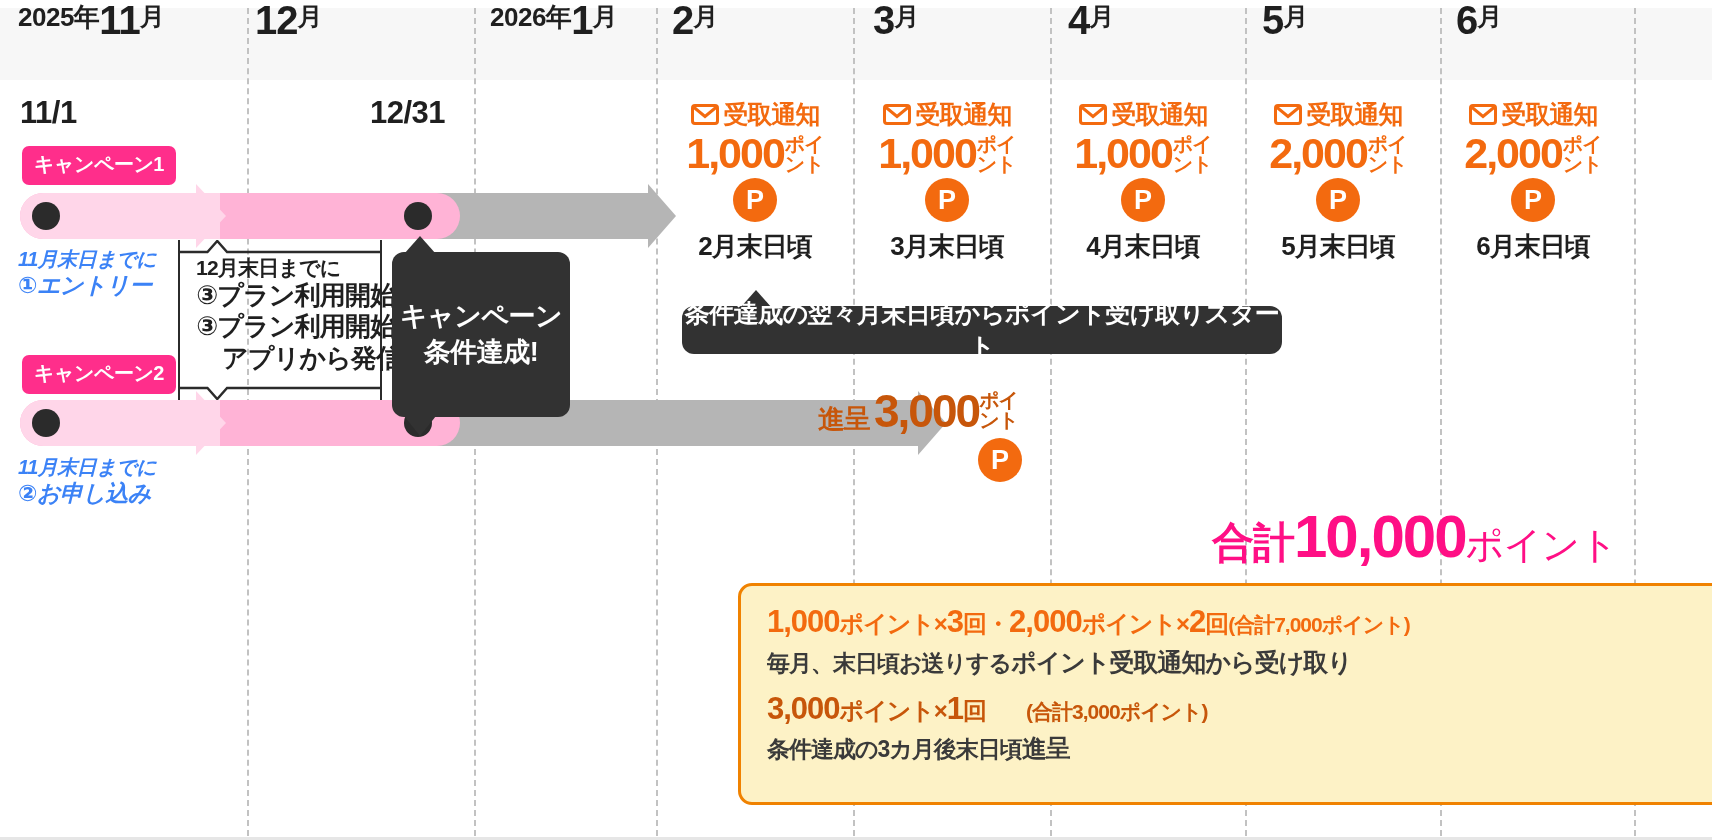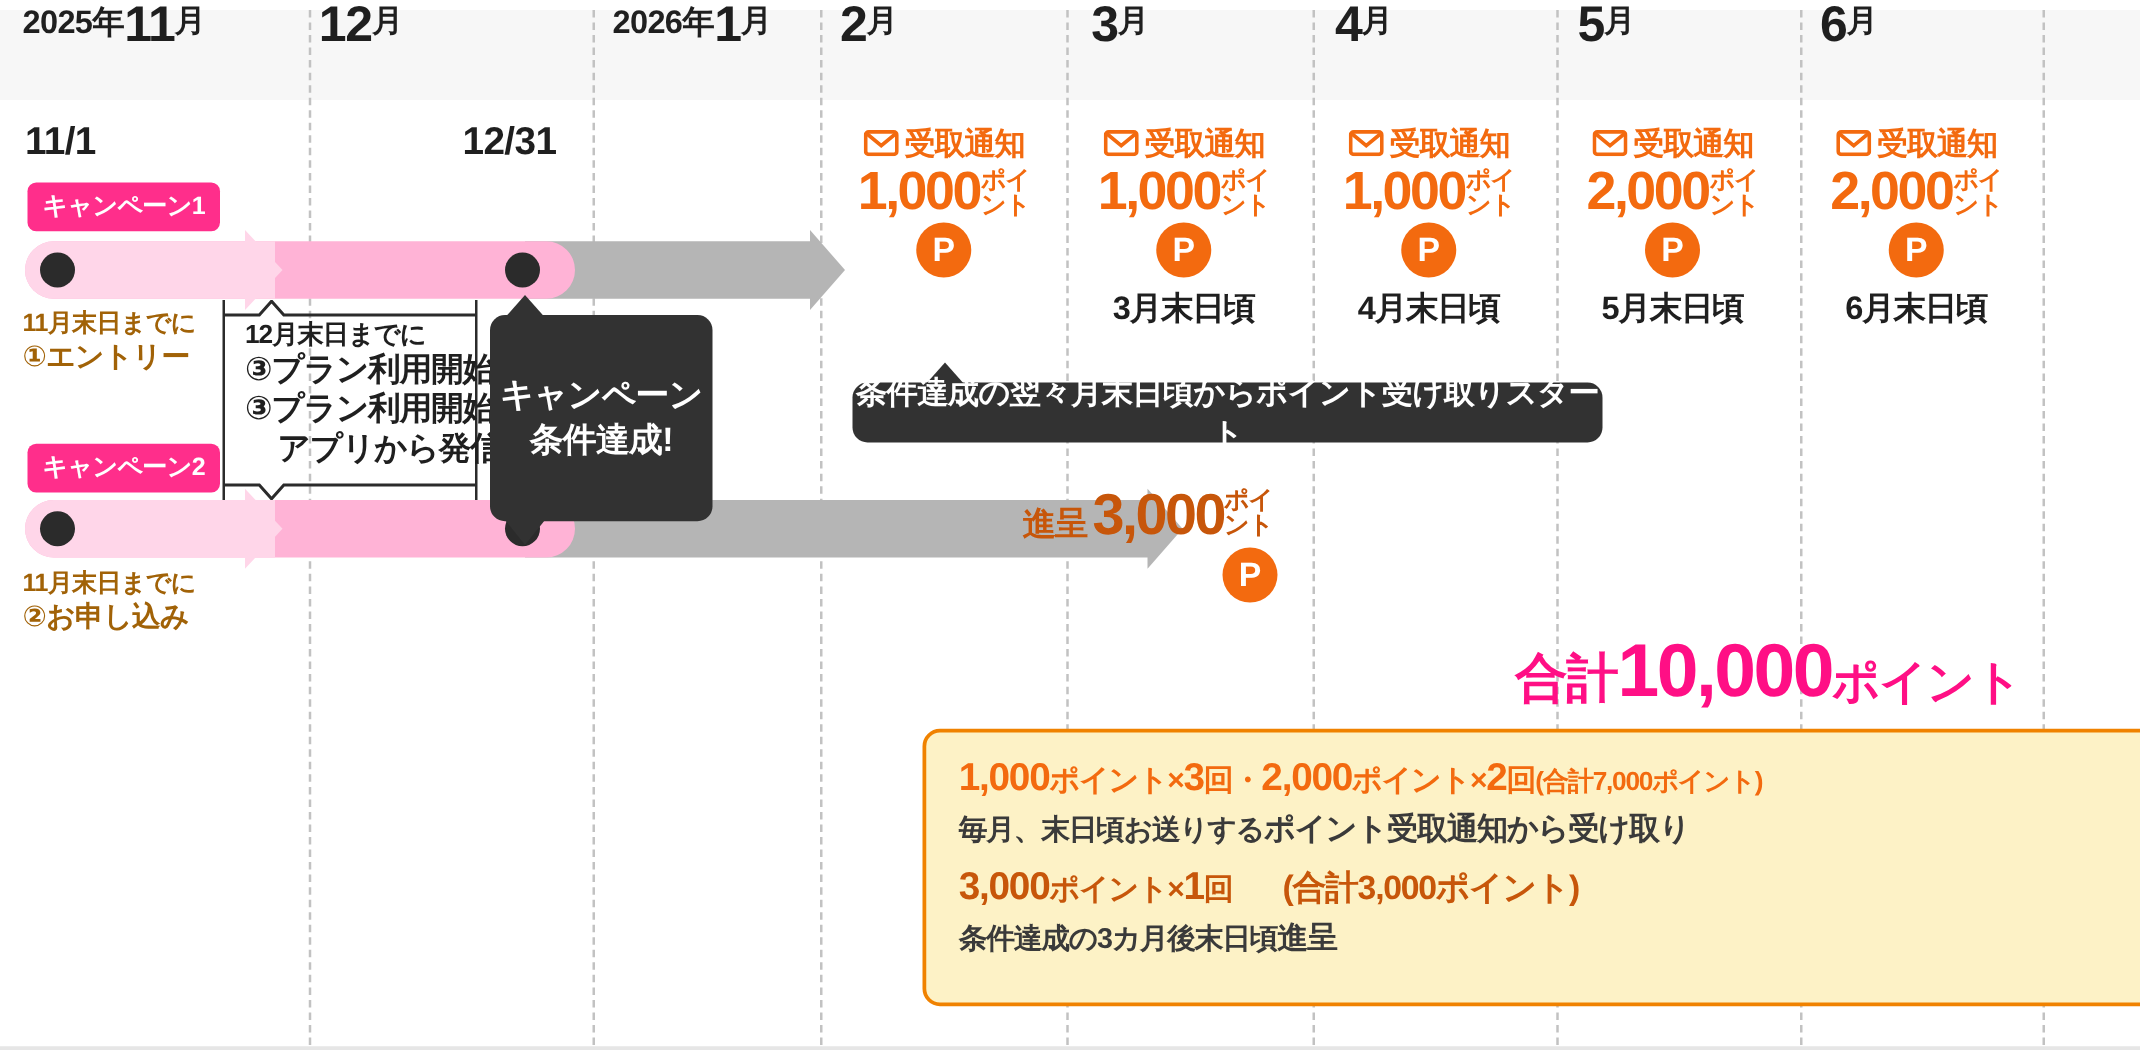--- a/index.html
+++ b/index.html
@@ -73,22 +73,22 @@
     border-bottom: 32px solid transparent;
     border-left: 30px solid #ffd6e9;
   }
   .dot {
     position: absolute; width: 28px; height: 28px; border-radius: 50%;
     background: #2b2b2b; top: 9px;
   }
 
   
   .note {
-    position: absolute; font-size: 23px; font-weight: 700; color: #a16207;
-    line-height: 1.18; white-space: nowrap; letter-spacing: -0.5px;
+    position: absolute; font-size: 23px; font-weight: 700; color: #3b82f6;
+    line-height: 1.18; white-space: nowrap; letter-spacing: -0.5px; font-style: italic;
   }
   .note .l1 { font-size: 20px; font-weight: 700; display:block; }
 
   
   .bracket-box {
     position: absolute;
     border-left: 2px solid #2b2b2b;
     border-right: 2px solid #2b2b2b;
   }
   .bracket-top, .bracket-bot {
@@ -163,21 +163,21 @@
   .grant .unit { font-size: 20px; font-weight: 700; line-height: 1.0; text-align: left; margin-top: 2px; }
   .grant .unit span { display:block; letter-spacing:-1px; }
 
   
   .total {
     position: absolute; color: #ff0f85; white-space: nowrap;
     display: flex; align-items: flex-end; letter-spacing: -1px;
   }
   .total .w { font-size: 42px; font-weight: 700; }
   .total .n { font-size: 60px; font-weight: 700; letter-spacing: -2px; }
-  .total .u { font-size: 38px; font-weight: 700; }
+  .total .u { font-size: 38px; font-weight: 400; }
 
   
   .yellow-box {
     position: absolute; background: #fdf2c6; border: 3px solid #f08200;
     border-radius: 14px; padding: 18px 26px;
   }
   .yb-line1 { color: #f36a0f; white-space: nowrap; letter-spacing: -1px; }
   .yb-line1 .b { font-size: 31px; font-weight: 700; }
   .yb-line1 .m { font-size: 24px; font-weight: 700; }
   .yb-line1 .s { font-size: 21px; font-weight: 700; }
@@ -186,21 +186,21 @@
     margin-top: 6px; white-space: nowrap; letter-spacing: -1px;
   }
   .yb-line2 .hl { font-size: 25px; font-weight: 700; }
   .yb-note {
     color: #6b6b6b; font-size: 19px; font-weight: 400;
     margin-top: 14px; white-space: nowrap; letter-spacing: -0.5px;
   }
   .yb-line3 { color: #c7560a; margin-top: 12px; white-space: nowrap; letter-spacing: -1px; }
   .yb-line3 .b { font-size: 31px; font-weight: 700; }
   .yb-line3 .m { font-size: 24px; font-weight: 700; }
-  .yb-line3 .s { font-size: 27px; font-weight: 700; padding-left: 40px; }
+  .yb-line3 .s { font-size: 21px; font-weight: 700; padding-left: 40px; }
   .yb-line4 {
     color: #3a3a3a; font-size: 23px; font-weight: 700;
     margin-top: 5px; white-space: nowrap; letter-spacing: -1px;
   }
   .yb-line4 .hl { font-size: 25px; }
 
   .bottom-rule {
     position: absolute; left: 0; bottom: 0; width: 1712px; height: 3px;
     background: #e6e6e6;
   }
@@ -328,20 +328,21 @@
       <span>受取通知</span>
     </div>
     <div class="pt-amount">
       <span class="pt-num">1,000</span>
       <span class="pt-unit">
         <span>ポイ</span>
         <span>ント</span>
       </span>
     </div>
     <div class="p-circle">P</div>
+    <div class="pt-date">2月末日頃</div>
   </div>
 
   <div class="pt-card" style="left:852px; top:98px; width:190px;">
     <div class="pt-head">
       <svg class="mail-icon" viewBox="0 0 28 21">
         <rect x="1.5" y="1.5" width="25" height="18" rx="2.5" fill="none" stroke="#f36a0f" stroke-width="3"></rect>
         <polyline points="2.5,3 14,12.5 25.5,3" fill="none" stroke="#f36a0f" stroke-width="3"></polyline>
       </svg>
       <span>受取通知</span>
     </div>

